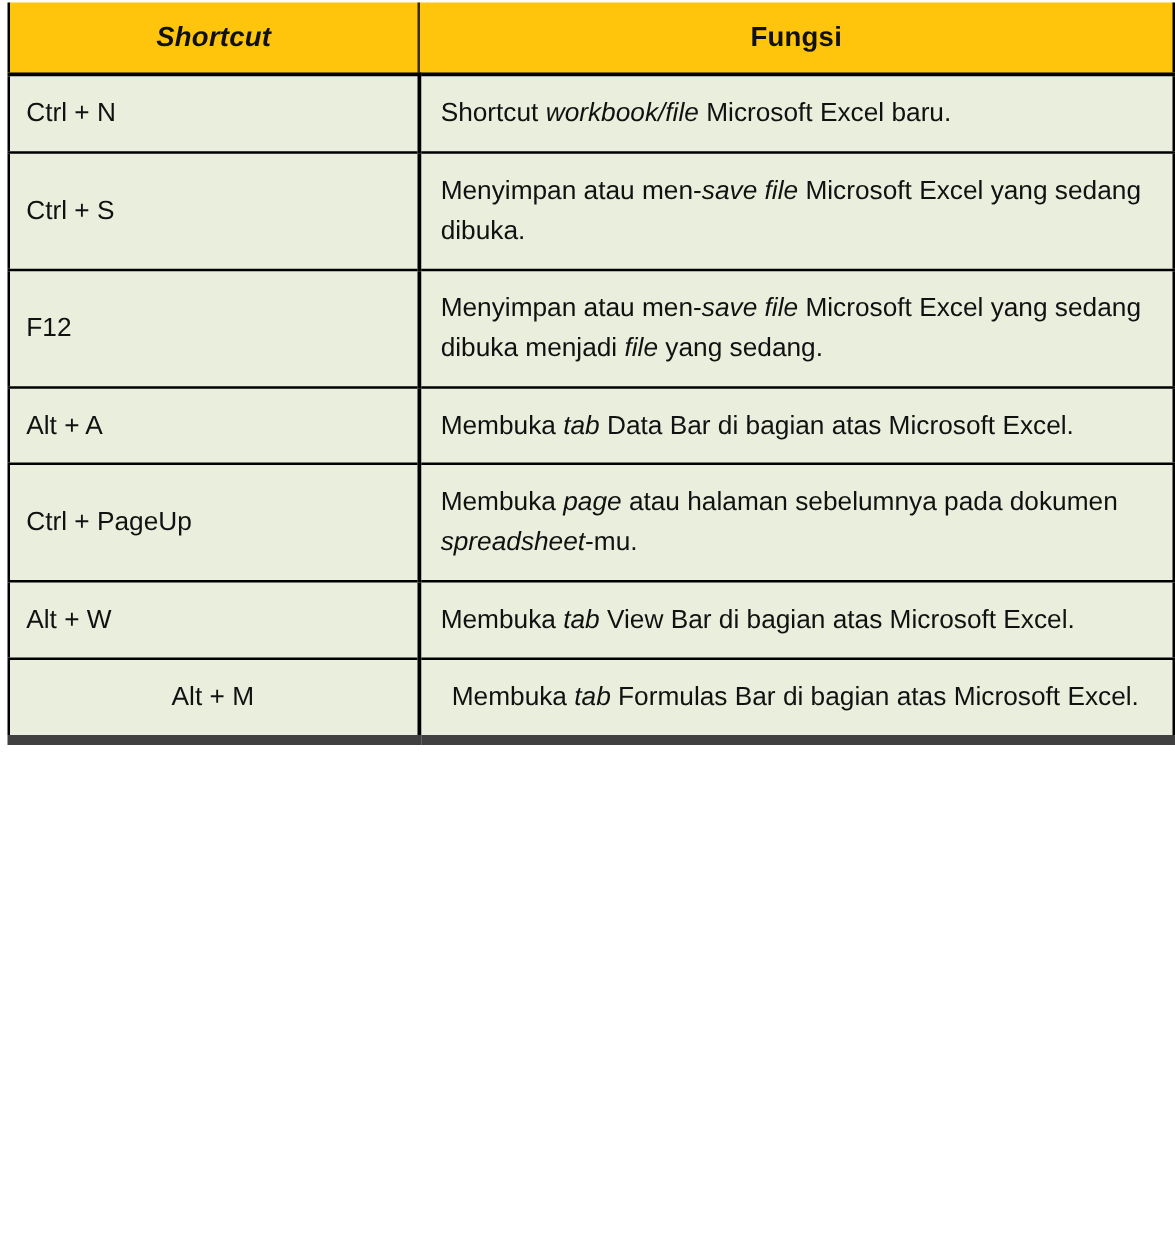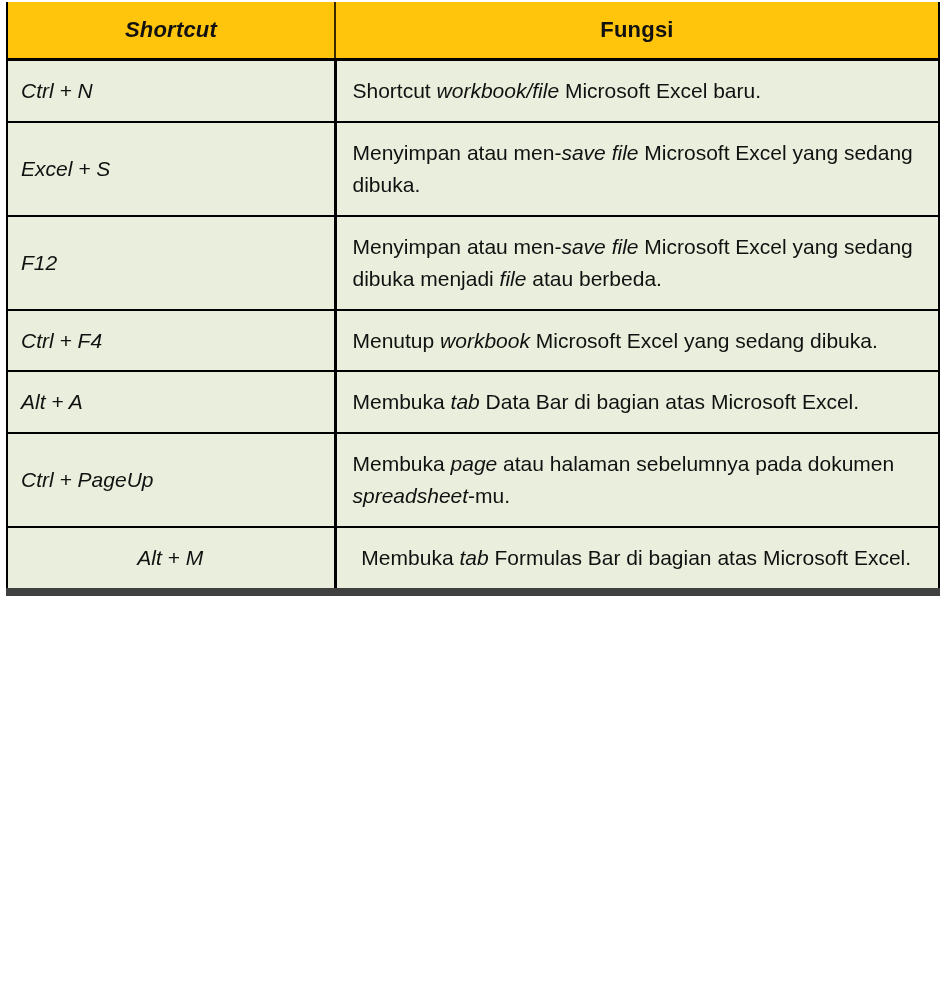--- a/index.html
+++ b/index.html
@@ -63,21 +63,20 @@
     border-bottom: none;
   }
   tbody td.cell-fungsi {
     border-right: none;
     padding-left: 16px;
     padding-right: 18px;
   }
   tbody td.cell-shortcut {
     padding-left: 13px;
     white-space: nowrap;
-    font-style: italic;
   }
 
   tbody tr:first-child td {
     border-top: 3px solid #000000;
   }
   tbody tr:last-child td {
     border-bottom: 8px solid #404040;
     text-align: center;
   }
 
@@ -108,38 +107,38 @@
         <th class="head-shortcut">Shortcut</th>
         <th class="head-fungsi">Fungsi</th>
       </tr>
     </thead>
     <tbody id="table-body">
         <tr>
           <td class="cell-shortcut">Ctrl + N</td>
           <td class="cell-fungsi"><span>Shortcut </span><em>workbook/file</em><span> Microsoft Excel baru.</span></td>
         </tr>
         <tr>
-          <td class="cell-shortcut">Excel + S</td>
+          <td class="cell-shortcut">Ctrl + S</td>
           <td class="cell-fungsi"><span>Menyimpan atau men-</span><em>save file</em><span> Microsoft Excel yang sedang dibuka.</span></td>
         </tr>
         <tr>
           <td class="cell-shortcut">F12</td>
-          <td class="cell-fungsi"><span>Menyimpan atau men-</span><em>save file</em><span> Microsoft Excel yang sedang dibuka menjadi </span><em>file</em><span> atau berbeda.</span></td>
-        </tr>
-        <tr>
-          <td class="cell-shortcut">Ctrl + F4</td>
-          <td class="cell-fungsi"><span>Menutup </span><em>workbook</em><span> Microsoft Excel yang sedang dibuka.</span></td>
+          <td class="cell-fungsi"><span>Menyimpan atau men-</span><em>save file</em><span> Microsoft Excel yang sedang dibuka menjadi </span><em>file</em><span> yang sedang.</span></td>
         </tr>
         <tr>
           <td class="cell-shortcut">Alt + A</td>
           <td class="cell-fungsi"><span>Membuka </span><em>tab</em><span> Data Bar di bagian atas Microsoft Excel.</span></td>
         </tr>
         <tr>
           <td class="cell-shortcut">Ctrl + PageUp</td>
           <td class="cell-fungsi"><span>Membuka </span><em>page</em><span> atau halaman sebelumnya pada dokumen </span><em>spreadsheet</em><span>-mu.</span></td>
         </tr>
         <tr>
+          <td class="cell-shortcut">Alt + W</td>
+          <td class="cell-fungsi"><span>Membuka </span><em>tab</em><span> View Bar di bagian atas Microsoft Excel.</span></td>
+        </tr>
+        <tr>
           <td class="cell-shortcut">Alt + M</td>
           <td class="cell-fungsi"><span>Membuka </span><em>tab</em><span> Formulas Bar di bagian atas Microsoft Excel.</span></td>
         </tr>
       </tbody>
   </table>
 </div>
 
 </body></html>

